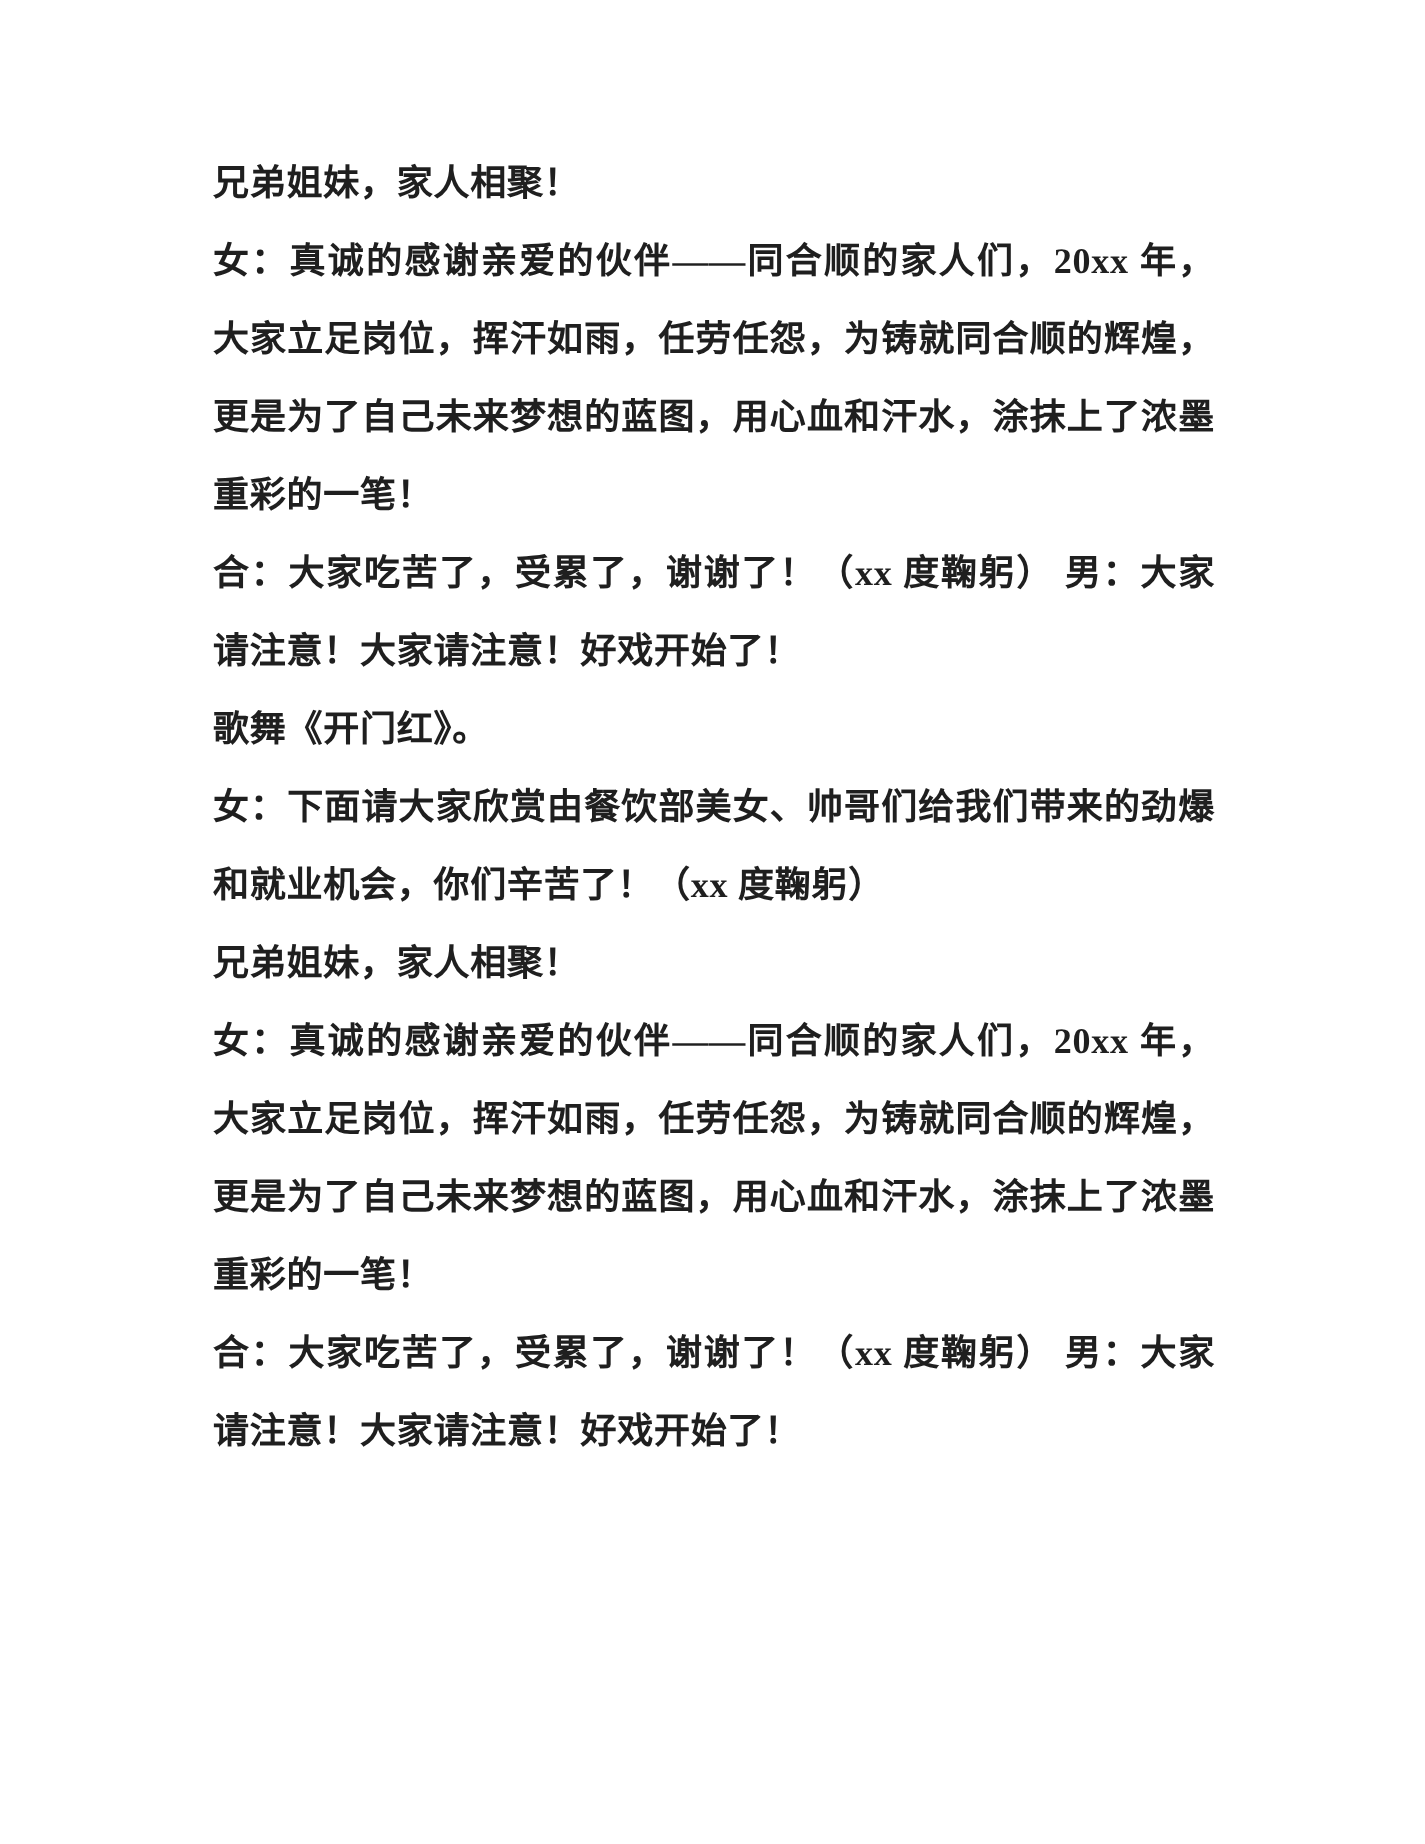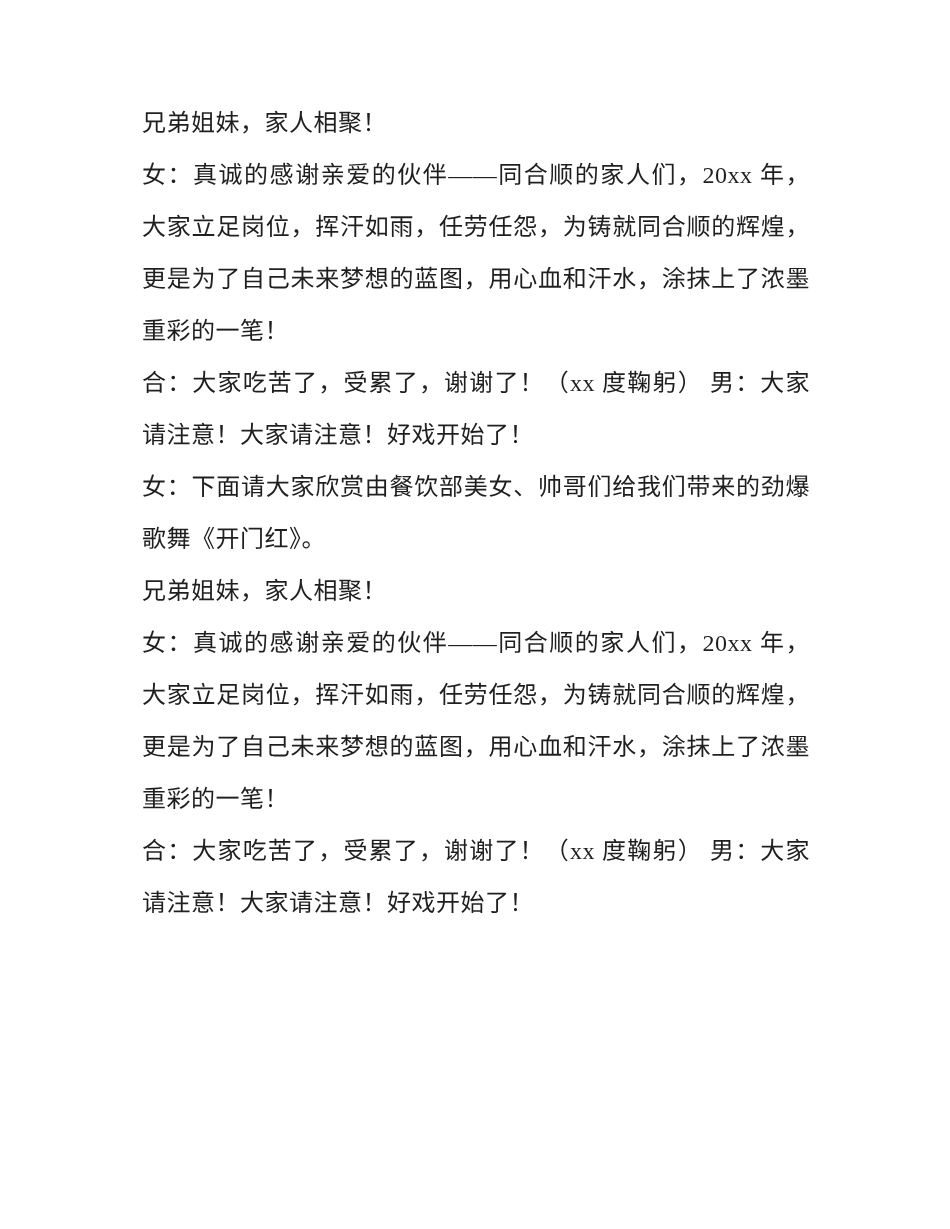--- a/index.html
+++ b/index.html
@@ -26,20 +26,21 @@
     width: 668px;
     font-size: 24px;
     line-height: 52px;
     color: #1f1f1f;
     letter-spacing: 0.5px;
   }
   .line {
     white-space: nowrap;
     text-align: left;
     height: 52px;
+    font-weight: bold;
   }
   .line.full {
     white-space: normal;
     text-align: justify;
     
     text-align-last: justify;
     text-justify: inter-character;
   }
 </style>
 </head>
@@ -47,22 +48,23 @@
 
 <div class="page">
   <div class="textblock" id="textblock" style="color: rgb(31, 31, 31);">
       <div class="line">兄弟姐妹，家人相聚！</div>
       <div class="line full">女：真诚的感谢亲爱的伙伴——同合顺的家人们，20xx 年，</div>
       <div class="line full">大家立足岗位，挥汗如雨，任劳任怨，为铸就同合顺的辉煌，</div>
       <div class="line full">更是为了自己未来梦想的蓝图，用心血和汗水，涂抹上了浓墨</div>
       <div class="line">重彩的一笔！</div>
       <div class="line full">合：大家吃苦了，受累了，谢谢了！（xx 度鞠躬） 男：大家</div>
       <div class="line">请注意！大家请注意！好戏开始了！</div>
+      <div class="line">歌舞《开门红》。</div>
       <div class="line full">女：下面请大家欣赏由餐饮部美女、帅哥们给我们带来的劲爆</div>
-      <div class="line">歌舞《开门红》。</div>
+      <div class="line">和就业机会，你们辛苦了！（xx 度鞠躬）</div>
       <div class="line">兄弟姐妹，家人相聚！</div>
       <div class="line full">女：真诚的感谢亲爱的伙伴——同合顺的家人们，20xx 年，</div>
       <div class="line full">大家立足岗位，挥汗如雨，任劳任怨，为铸就同合顺的辉煌，</div>
       <div class="line full">更是为了自己未来梦想的蓝图，用心血和汗水，涂抹上了浓墨</div>
       <div class="line">重彩的一笔！</div>
       <div class="line full">合：大家吃苦了，受累了，谢谢了！（xx 度鞠躬） 男：大家</div>
       <div class="line">请注意！大家请注意！好戏开始了！</div>
     </div>
 </div>
 

